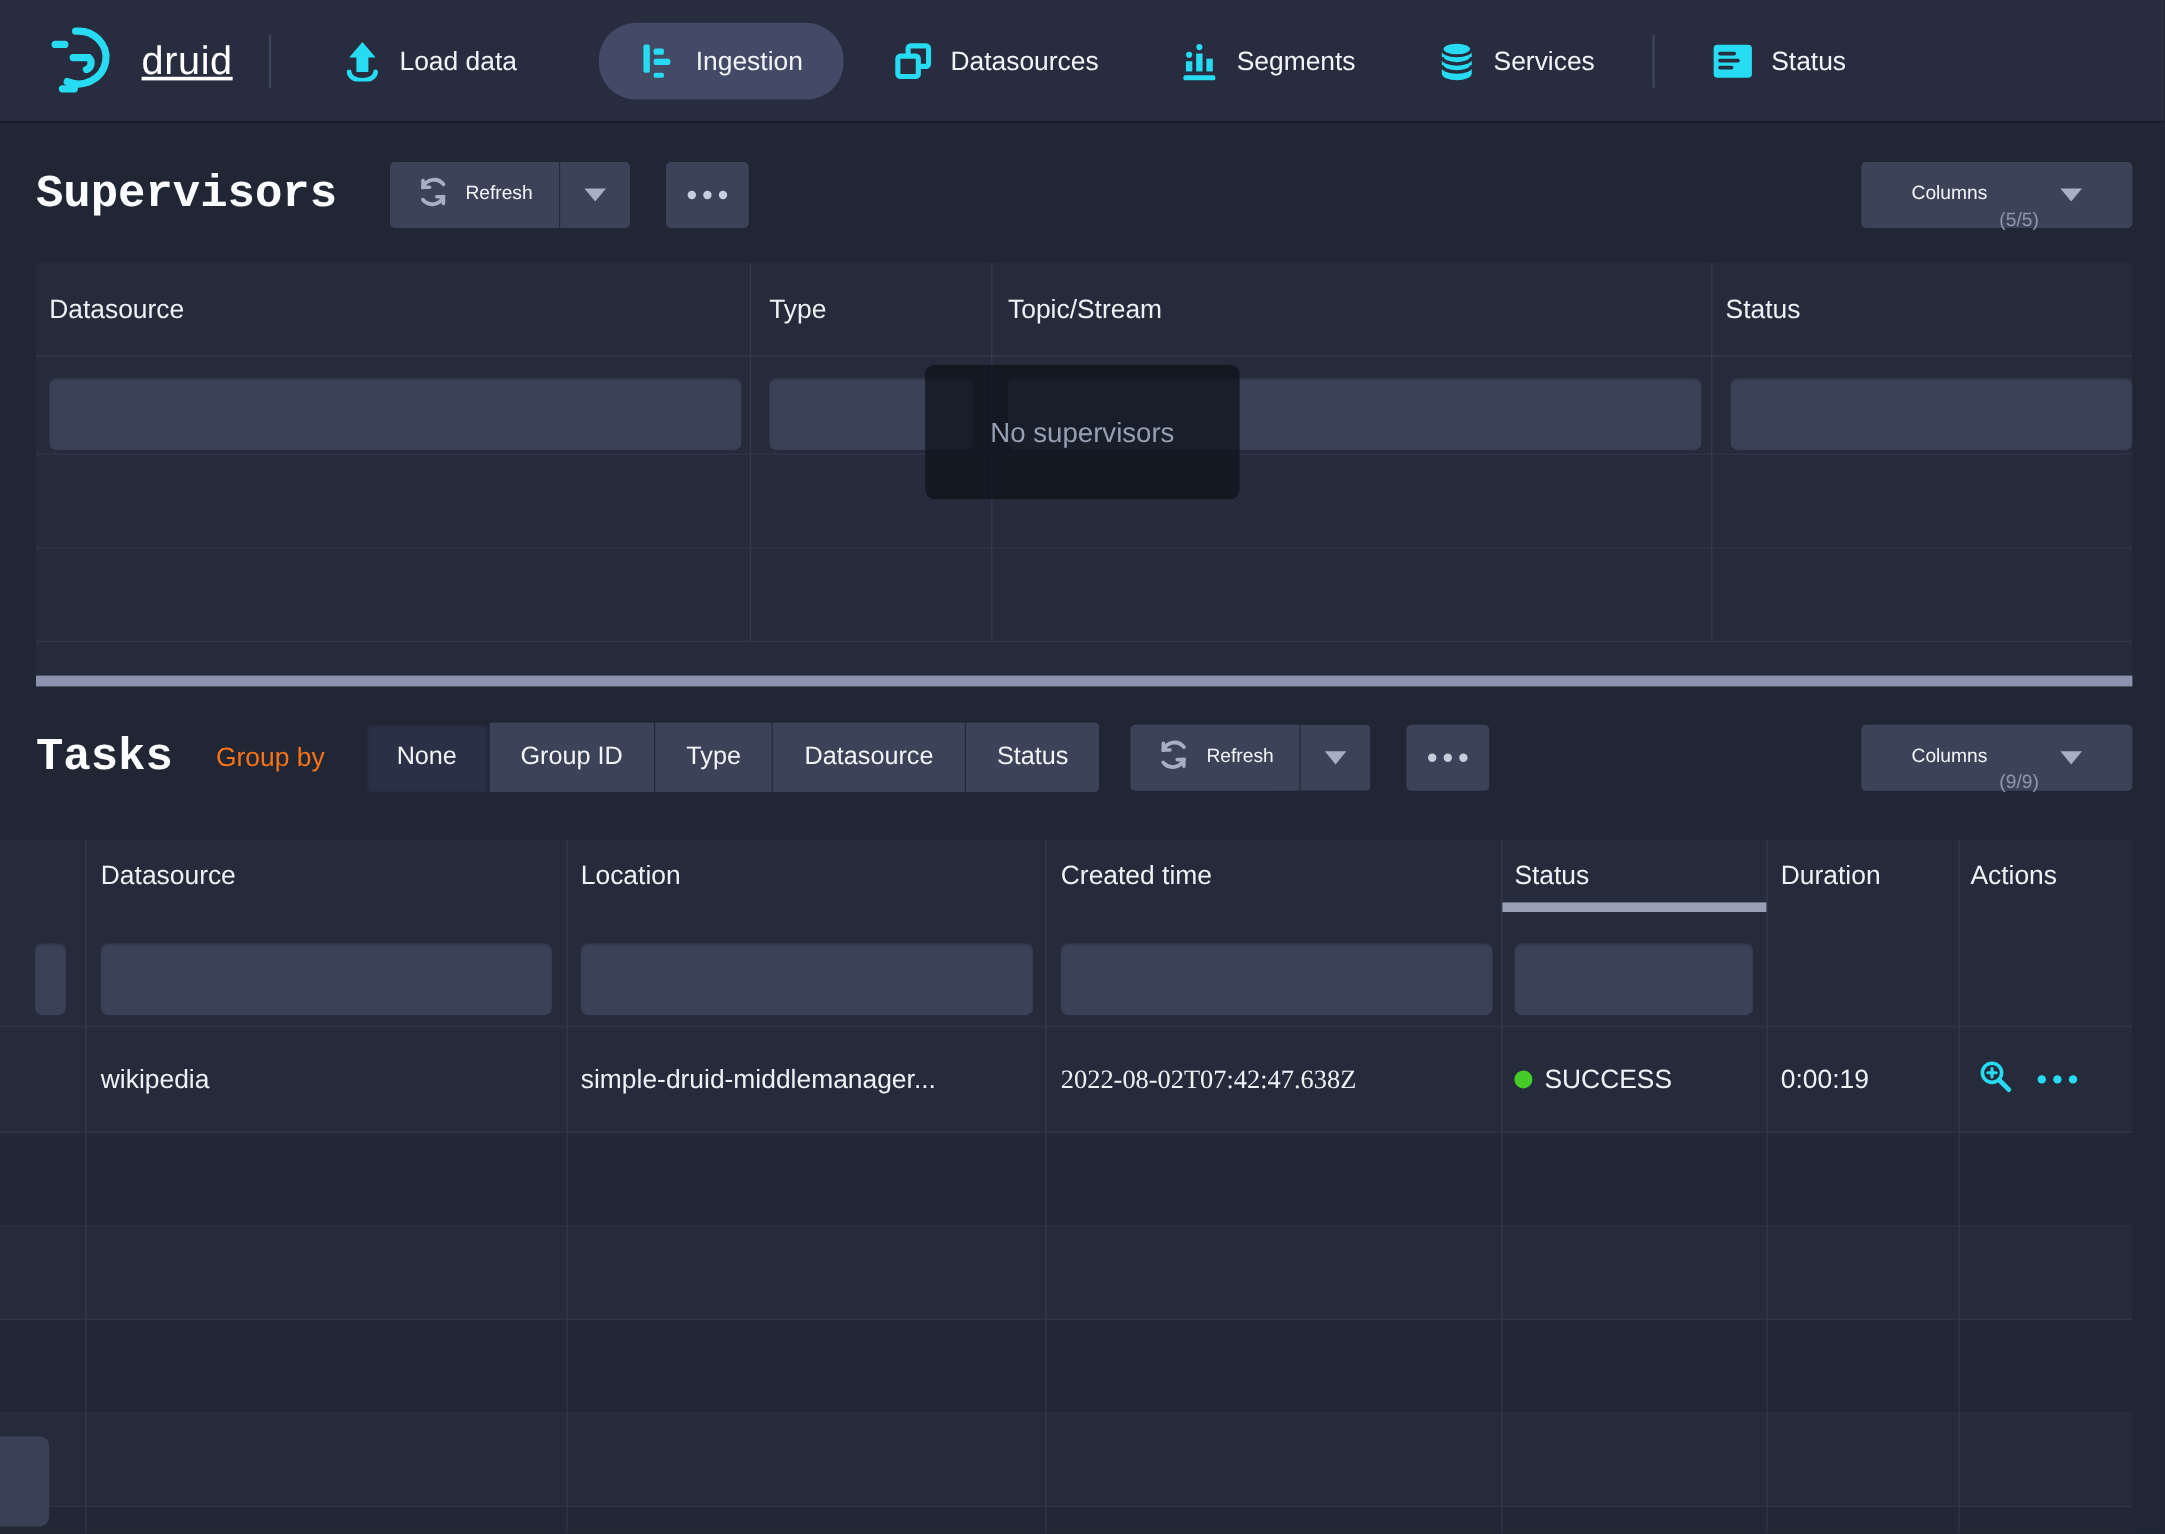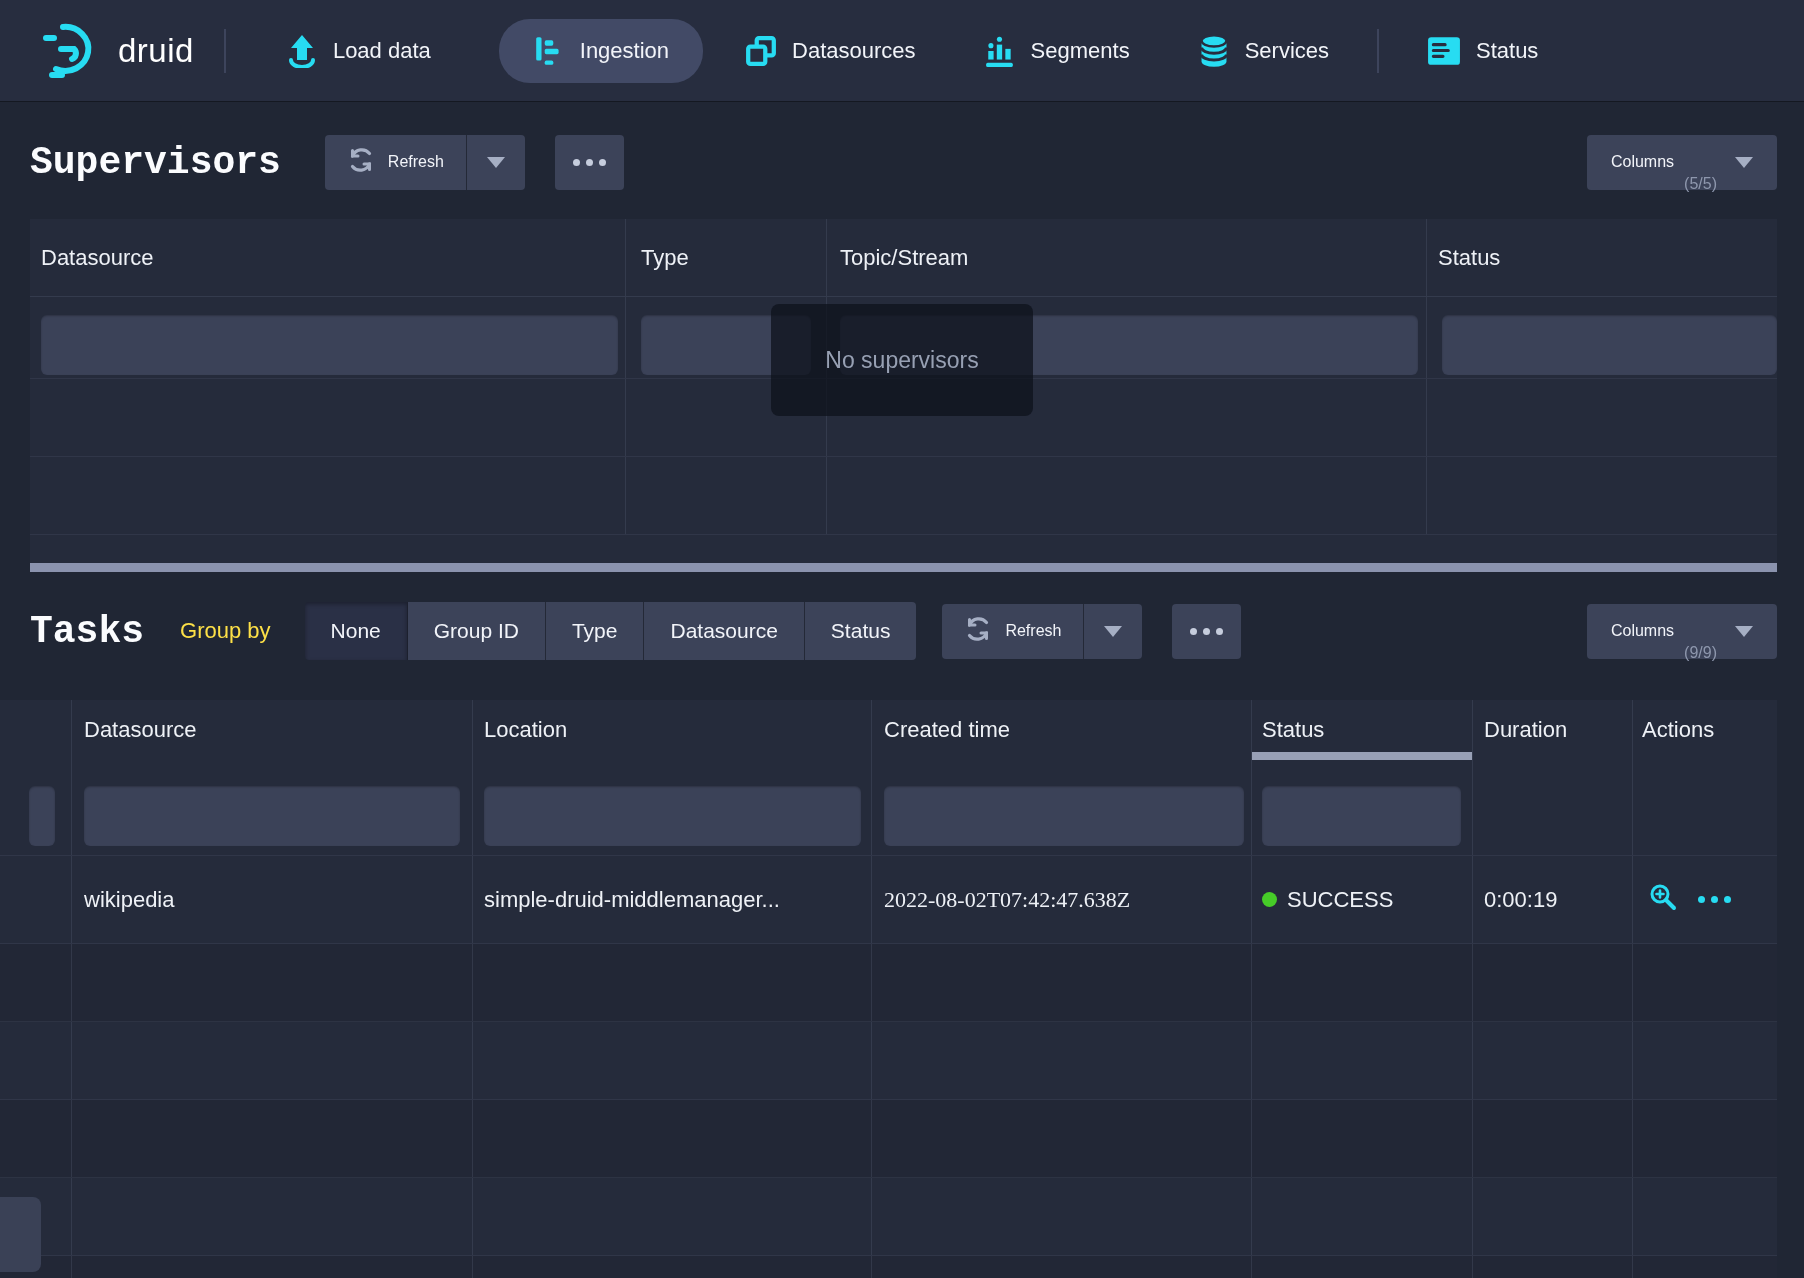--- a/index.html
+++ b/index.html
@@ -19,37 +19,37 @@
     --rowline:rgba(150,161,188,.10);
     --scrollbar:#8b93ae;
     --underline:#98a0b6;
   }
   *{box-sizing:border-box;margin:0;padding:0;font-family:"Liberation Sans","DejaVu Sans",sans-serif;}
   html,body{width:1804px;height:1278px;overflow:hidden;background:var(--page-bg);color:var(--text);}
 
   
   .nav{height:101px;background:var(--nav-bg);display:flex;align-items:center;box-shadow:0 1px 0 rgba(0,0,0,.35);}
   .brand{display:flex;align-items:center;margin-left:38px;}
-  .brand-name{font-size:33px;color:#fff;margin-left:14px;letter-spacing:.5px;}
+  .brand-name{font-size:33px;color:#fff;margin-left:14px;letter-spacing:.5px;text-decoration:underline;}
   .nav-divider{width:2px;height:44px;background:#3d445c;margin:0 0 0 30px;}
   .nav-item{display:flex;align-items:center;gap:15px;font-size:22px;color:var(--text);cursor:pointer;padding:14px 20px;border-radius:31px;}
   .nav-item svg{display:block;}
   .ml60{margin-left:40px;} .ml70{margin-left:48px;} .ml38{margin-left:22px;} .ml45{margin-left:28px;}
   .nav-item.active{background:var(--pill-bg);padding:16px 34px;}
 
   
   .toolbar{display:flex;align-items:center;}
   .sup-toolbar{margin:32px 27px 0 30px;height:58px;}
   .section-title{font-size:38px;font-weight:700;color:#fbfcfe;font-family:Liberation Mono, monospace;}
   .btn{background:var(--btn-bg);border:none;color:var(--text);font-size:16px;display:flex;align-items:center;gap:13px;height:55px;padding:0 22px;border-radius:4px;cursor:pointer;}
   .split{display:flex;margin-left:44px;}
   .split .btn.main{border-radius:4px 0 0 4px;}
   .split .btn.caret{border-radius:0 4px 4px 0;border-left:1px solid rgba(17,20,28,.55);padding:0 20px;}
   .btn.more{margin-left:30px;padding:0 18px;}
-  .btn.columns{margin-left:auto;padding:0 24px;gap:10px;}
+  .btn.columns{margin-left:auto;padding:0 42px;gap:10px;}
   .btn .count{color:var(--muted);margin-top:44px;}
   .caret-glyph{width:0;height:0;border-left:9px solid transparent;border-right:9px solid transparent;border-top:11px solid var(--icon-gray);display:inline-block;}
   .dots{display:inline-flex;gap:6px;}
   .dots i{width:7px;height:7px;border-radius:50%;background:#c6cddd;display:block;}
 
   
   .sup-table{position:relative;margin:28px 27px 0 30px;width:1747px;background:var(--table-bg);}
   .sup-grid{display:grid;grid-template-columns:596px 201px 600px 350px;}
   .sup-head{height:78px;border-bottom:1px solid var(--divider);}
   .hcell{display:flex;align-items:center;font-size:22px;color:#eef1f6;border-right:1px solid var(--divider);cursor:pointer;}
@@ -67,21 +67,21 @@
   .sup-filter .fcell:nth-child(3) .filter-box{margin-left:13px;width:578px;}
   .sup-filter .fcell:nth-child(4) .filter-box{margin-left:15px;width:335px;}
   .sup-row{height:78px;border-bottom:1px solid var(--rowline);}
   .sup-row .cell{border-right:1px solid var(--divider);}
   .sup-row .cell:last-child{border-right:none;}
   .sup-hscroll{margin-top:28px;height:9px;background:var(--scrollbar);width:1747px;cursor:pointer;}
   .overlay{position:absolute;left:741px;top:85px;width:262px;height:112px;background:rgba(13,17,26,.72);border-radius:8px;display:flex;align-items:center;justify-content:center;font-size:23px;color:#97a0b3;}
 
   
   .task-toolbar{margin:30px 27px 0 30px;height:58px;}
-  .groupby-label{font-size:22px;margin:0 0 0 36px;color:#fde047;}
+  .groupby-label{font-size:22px;margin:0 0 0 36px;color:#f97316;}
   .seg-group{display:flex;margin-left:34px;border-radius:4px;overflow:hidden;}
   .seg{background:var(--btn-bg);border:none;border-right:1px solid rgba(17,20,28,.55);color:var(--text);font-size:21px;height:58px;padding:0 26px;cursor:pointer;}
   .seg:last-child{border-right:none;}
   .seg.active{background:var(--btn-pressed);box-shadow:inset 0 2px 4px rgba(0,0,0,.35);}
 
   
   .task-table{position:relative;margin:40px 0 0 0;width:1777px;background:var(--table-bg);}
   .task-grid{display:grid;grid-template-columns:72px 401px 399px 380px 221px 160px 144px;}
   .task-head{height:60px;}
   .task-head .hcell{position:relative;font-size:22px;}

